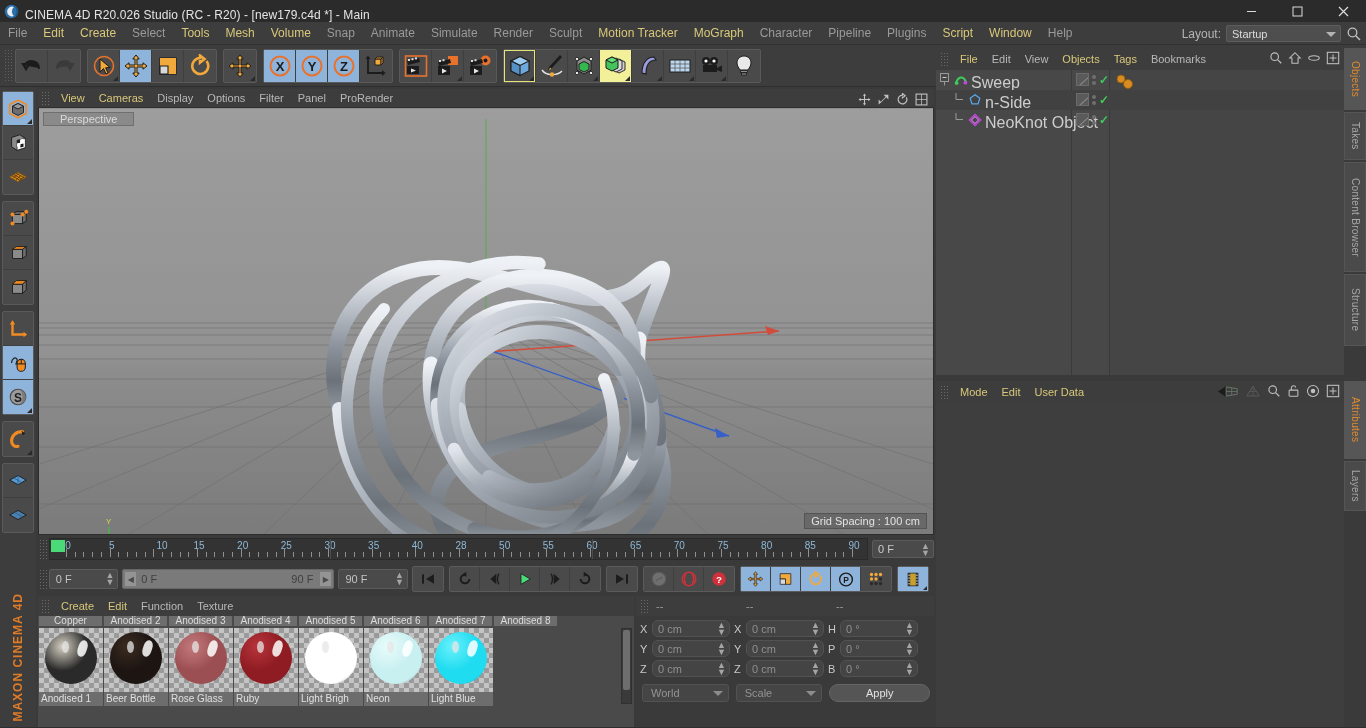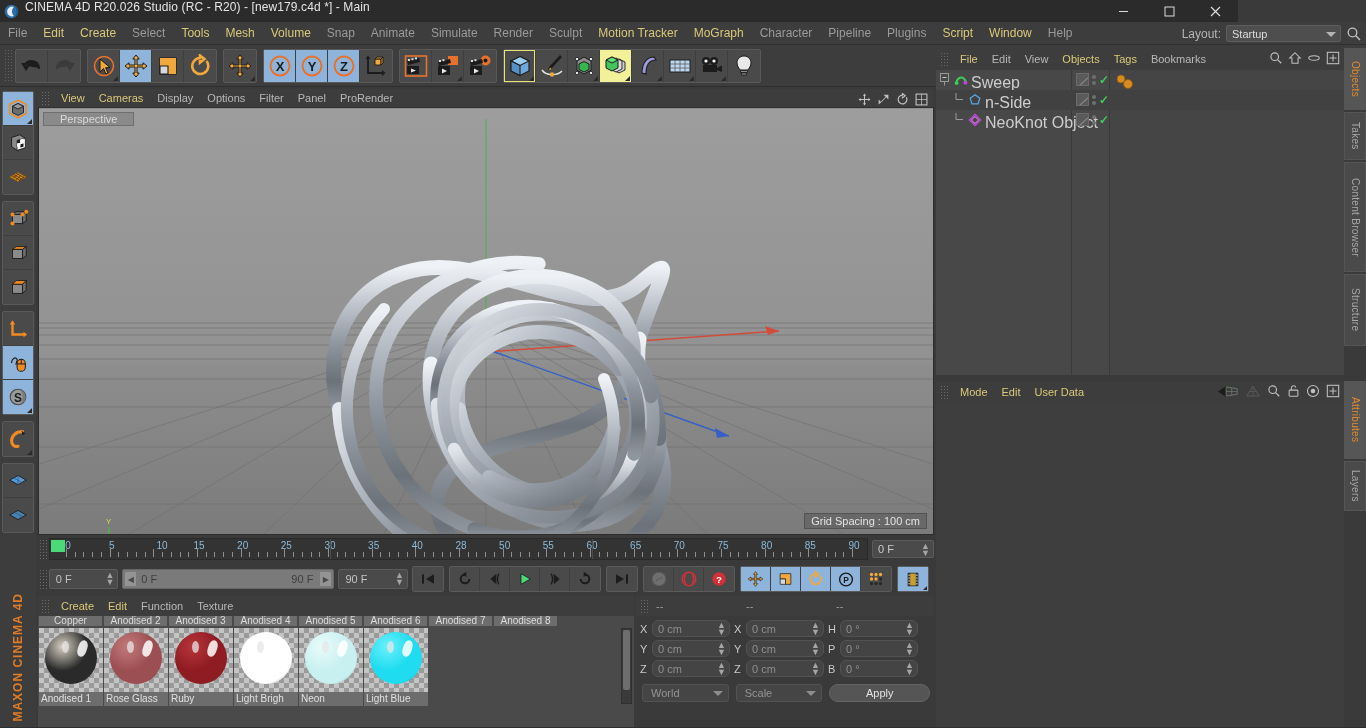--- a/index.html
+++ b/index.html
@@ -8,22 +8,22 @@
     background: #414141;
     font-family: "Liberation Sans", sans-serif;
     overflow: hidden;
     color: #c8c8c8;
     -webkit-font-smoothing: antialiased;
   }
   #app { position: relative; width: 1366px; height: 728px; background:#3a3a3a; }
 
   
   .titlebar {
-    position:absolute; left:0; top:0; width:1238px; height:22px;
-    background:#2b2b2b; display:flex; align-items:flex-start;
+    position:absolute; left:0; top:0; width:1366px; height:22px;
+    background:#2b2b2b; display:flex; align-items:flex-end;
   }
   .tb-icon { width:22px; height:22px; display:flex; align-items:center; justify-content:center; }
   .tb-icon svg { display:block; }
   .tb-title { font-size:12px; color:#e4e4e4; margin-left:3px; letter-spacing:0.1px; }
   .tb-btns { position:absolute; right:0; top:0; height:22px; display:flex; }
   .tb-btn { width:46px; height:22px; display:flex; align-items:center; justify-content:center; color:#dcdcdc; }
   .tb-btn svg { display:block; }
 
   
   .menubar {
@@ -1042,20 +1042,29 @@
             <div class="mat-thumb">
               <div class="mat-ball" style="background: radial-gradient(circle at 34% 28%, rgb(216, 210, 196) 0%, rgb(42, 42, 42) 48%, rgb(42, 42, 42) 75%, rgba(0, 0, 0, 0.55) 100%);">
                 <div class="mat-spec"></div>
                 <div class="mat-spec2"></div>
               </div>
             </div>
             <div class="mat-name">Anodised 1</div>
           </div>
           <div class="mat-cell">
             <div class="mat-thumb">
+              <div class="mat-ball" style="background: radial-gradient(circle at 34% 28%, rgb(58, 43, 32) 0%, rgb(29, 21, 18) 48%, rgb(29, 21, 18) 75%, rgba(0, 0, 0, 0.55) 100%);">
+                <div class="mat-spec"></div>
+                <div class="mat-spec2"></div>
+              </div>
+            </div>
+            <div class="mat-name">Beer Bottle</div>
+          </div>
+          <div class="mat-cell">
+            <div class="mat-thumb">
               <div class="mat-ball" style="background: radial-gradient(circle at 34% 28%, rgb(195, 122, 124) 0%, rgb(156, 79, 82) 48%, rgb(156, 79, 82) 75%, rgba(0, 0, 0, 0.55) 100%);">
                 <div class="mat-spec"></div>
                 <div class="mat-spec2"></div>
               </div>
             </div>
             <div class="mat-name">Rose Glass</div>
           </div>
           <div class="mat-cell">
             <div class="mat-thumb">
               <div class="mat-ball" style="background: radial-gradient(circle at 34% 28%, rgb(184, 52, 60) 0%, rgb(142, 28, 34) 48%, rgb(142, 28, 34) 75%, rgba(0, 0, 0, 0.55) 100%);">

